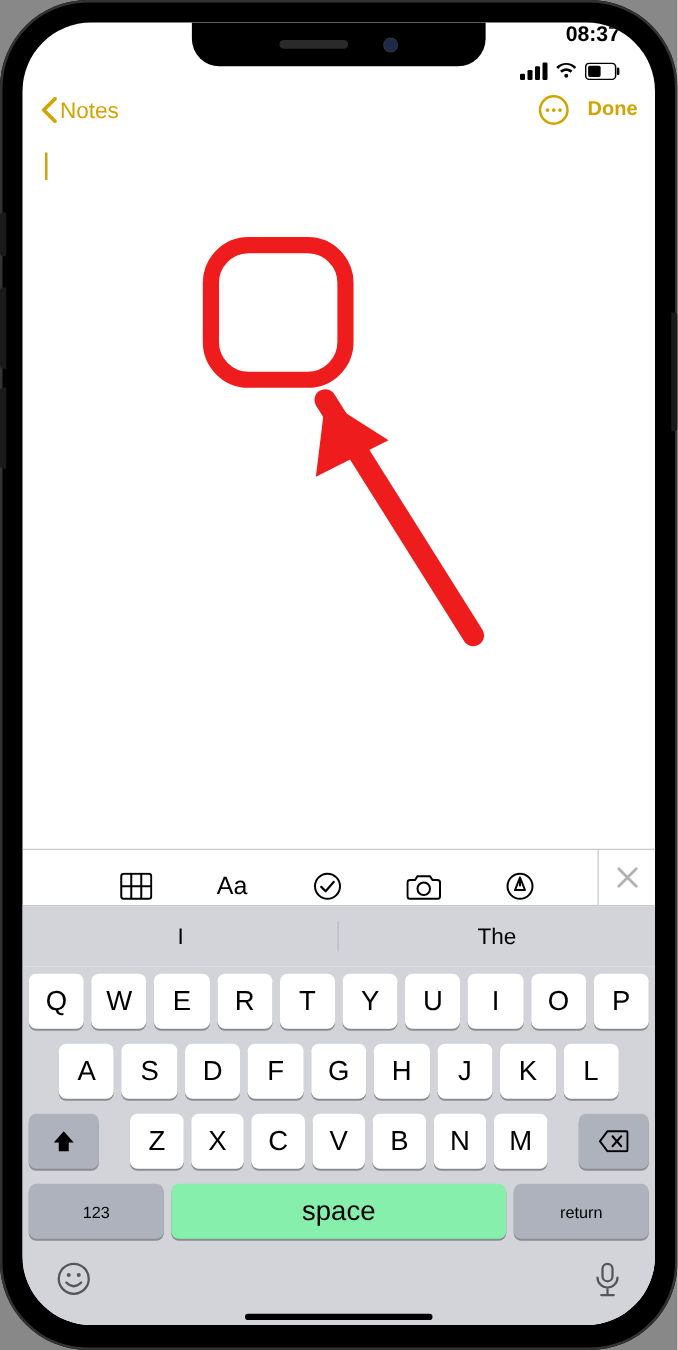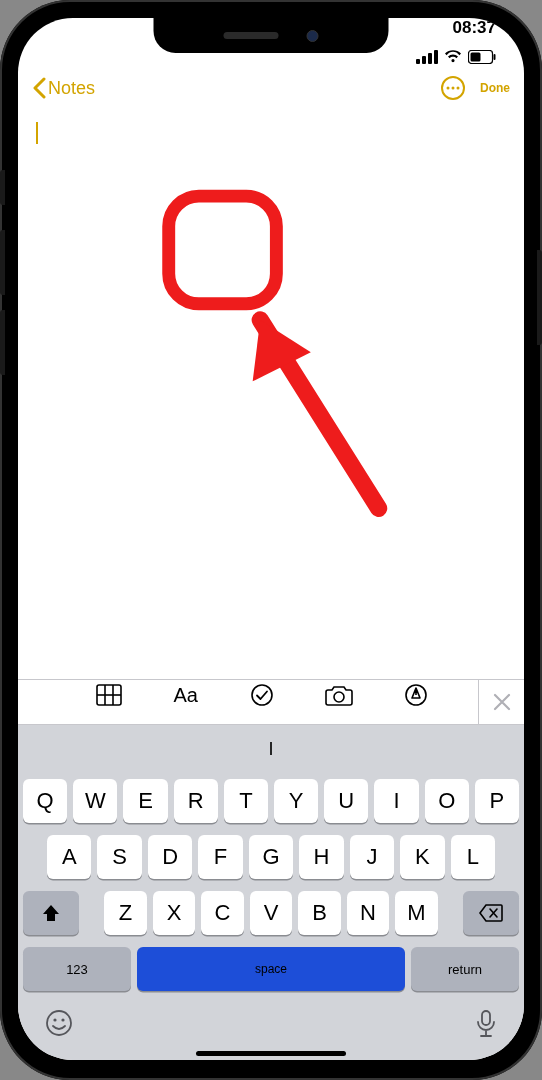--- a/index.html
+++ b/index.html
@@ -31,51 +31,51 @@
     .status { height: 48px; display:flex; justify-content: space-between; align-items: flex-end; padding: 0 28px 2px 38px; font-size: 17px; font-weight: 600; flex-direction: column; }
     .status-right { display: flex; align-items: center; gap: 6px; }
     .cell-bars { display:flex; align-items:flex-end; gap:2px; }
     .cell-bars span { width:4px; background:#000; border-radius:1px; }
     .wifi-svg, .batt-svg { display:block; }
 
     
     .navbar { height: 44px; display: flex; align-items: center; justify-content: space-between; padding: 0 14px; }
     .nav-left { display: flex; align-items: center; gap: 2px; color: #d3a400; font-size: 18px; }
     .nav-right { display: flex; align-items: center; gap: 14px; color: #d3a400; }
-    .done { font-size: 12px; font-weight: 600; }
+    .done { font-size: 16px; font-weight: 600; }
     .chev { display:inline-block; }
 
     
     .content { flex: 1; position: relative; padding: 12px 18px; }
     .cursor { width: 2px; height: 22px; background: #d3a400; display:inline-block; }
     .annot { position: absolute; left: 0; right: 0; top: 0; bottom: 0; pointer-events: none; }
 
     
-    .fmt-bar { height: 46px; border-top: 1px solid #c7c7cc; border-bottom: 1px solid #c7c7cc; display: flex; align-items: flex-start; padding-left: 29px; }
+    .fmt-bar { height: 46px; border-top: 1px solid #c7c7cc; border-bottom: 1px solid #c7c7cc; display: flex; align-items: flex-end; padding-left: 29px; }
     .fmt-icons { flex: 1; display: flex; justify-content: space-evenly; align-items: center; }
     .fmt-icon { width: 30px; height: 30px; display:flex; align-items:center; justify-content:center; color:#000; }
     .fmt-close { width: 46px; display:flex; align-items:center; justify-content:center; color:#b0b0b6; border-left:1px solid #c7c7cc; height:100%; }
 
     
     .sugg { height: 48px; background: #d2d4d9; display:flex; }
     .sugg-item { flex:1; display:flex; align-items:center; justify-content:center; font-size:18px; color:#000; position:relative; }
     .sugg-item:not(:last-child)::after { content:""; position:absolute; right:0; top:12px; bottom:12px; width:1px; background:#b8bbc2; }
 
     
     .kbd { background: #d2d4d9; padding: 6px 5px 4px 5px; }
     .krow { display:flex; gap:6px; margin-bottom:12px; justify-content:center; }
     .key { background:#fff; border-radius:6px; box-shadow: 0 1.5px 0 #8a8c91; height:44px; flex:1; display:flex; align-items:center; justify-content:center; font-size:22px; color:#000; }
     .krow2 { padding: 0 24px; }
     .key-shift, .key-del { background:#aeb2bc; flex: 0 0 56px; }
     .krow3 .key-letter { flex: 0 0 42.5px; }
     .krow3 { justify-content: space-between; }
     .letter-group { display:flex; gap:6px; }
     .brow { display:flex; gap:6px; }
     .key-123, .key-return { background:#aeb2bc; flex: 0 0 108px; font-size:13px; }
-    .key-space { background:#1d4ed8; flex:1; font-size:12px; }
+    .key-space { background:#86efac; flex:1; font-size:22px; }
     .kbd-footer { display:flex; justify-content:space-between; padding: 18px 22px 6px 22px; color:#55565b; }
     .home-ind { height:5px; width:150px; background:#000; border-radius:3px; margin: 6px auto 0 auto; }
   </style>
 </head>
 <body>
 
 <div class="phone-frame">
   <div class="side-btn sb-left1"></div>
   <div class="side-btn sb-left2"></div>
   <div class="side-btn sb-left3"></div>
@@ -168,20 +168,21 @@
       </div>
       <div class="fmt-close">
           <svg width="18" height="18" viewBox="0 0 18 18">
             <path d="M2 2 L16 16 M16 2 L2 16" stroke="#b0b0b6" stroke-width="2.2" stroke-linecap="round"></path>
           </svg>
         </div>
     </div>
 
     <div class="sugg">
       <div class="sugg-item">I</div>
+      <div class="sugg-item">The</div>
     </div>
 
     <div class="kbd">
       <div class="krow">
         <div class="key">Q</div>
         <div class="key">W</div>
         <div class="key">E</div>
         <div class="key">R</div>
         <div class="key">T</div>
         <div class="key">Y</div>

